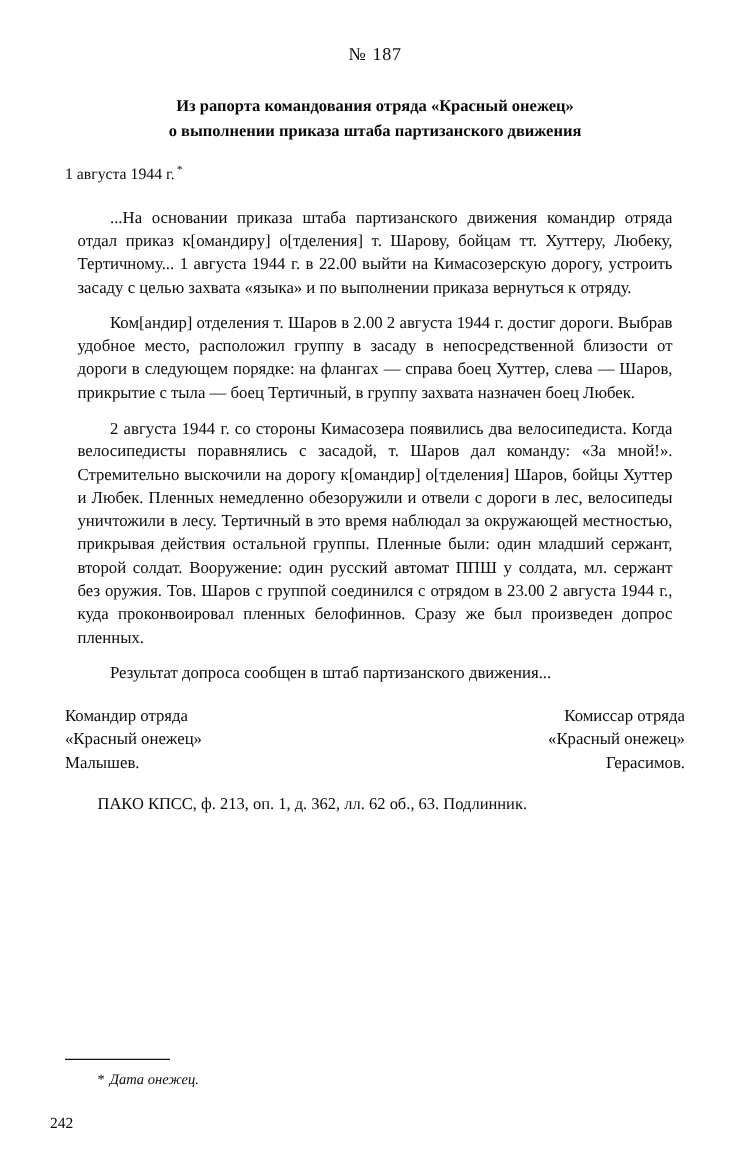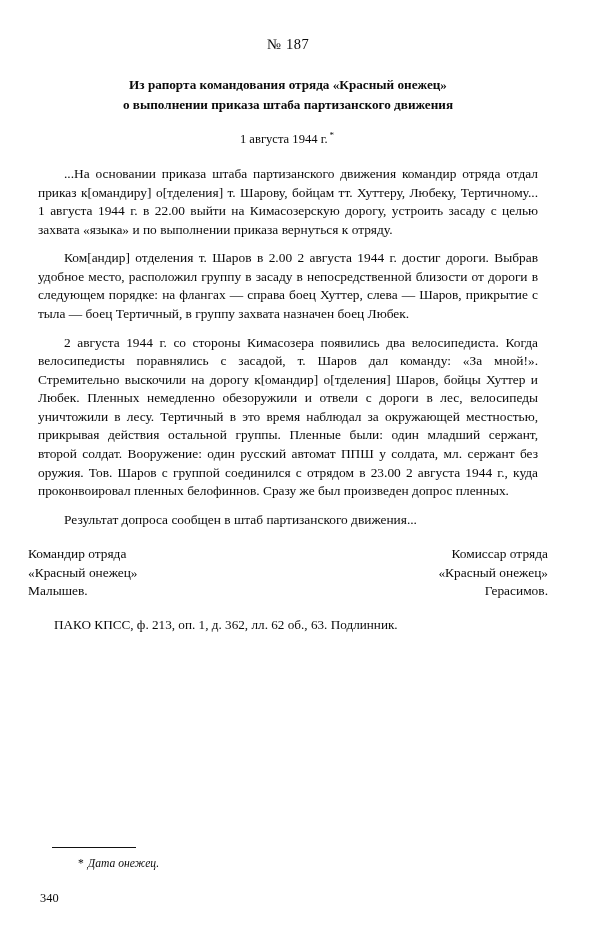--- a/index.html
+++ b/index.html
@@ -13,21 +13,21 @@
     font-family: "Liberation Serif", serif;
     color: #0a0a0a;
     position: relative;
     overflow: hidden;
   }
   .page {
     position: relative;
     width: 600px;
     height: 932px;
     box-sizing: border-box;
-    padding: 36px 52px 0 28px;
+    padding: 36px 52px 0 52px;
   }
   .doc-number {
     text-align: center;
     font-size: 14.5px;
     letter-spacing: 0.5px;
     margin: 0 0 22px 0;
     font-weight: normal;
   }
   .doc-number .num-sign {
     margin-right: 5px;
@@ -36,21 +36,21 @@
     text-align: center;
     font-weight: bold;
     font-size: 13.2px;
     line-height: 1.55;
     margin: 0 6px 14px 6px;
   }
   .headline-line {
     display: block;
   }
   .dateline {
-    text-align: center;
+    text-align: left;
     font-size: 12.6px;
     margin: 0 2px 18px 0;
   }
   .dateline .fn {
     font-size: 9px;
     vertical-align: super;
     margin-left: 2px;
   }
   p.body-par {
     margin: 10px;
@@ -145,15 +145,15 @@
 
   <div class="archive">ПАКО КПСС, ф. 213, оп. 1, д. 362, лл. 62 об., 63. Подлинник.</div>
 
   <div class="footnote-area">
     <div class="footnote-rule"></div>
     <div class="footnote-text">
       <span class="marker">*</span><span>Дата онежец.</span>
     </div>
   </div>
 
-  <div class="page-number">340</div>
+  <div class="page-number">242</div>
 
 </div>
 
 </body></html>

